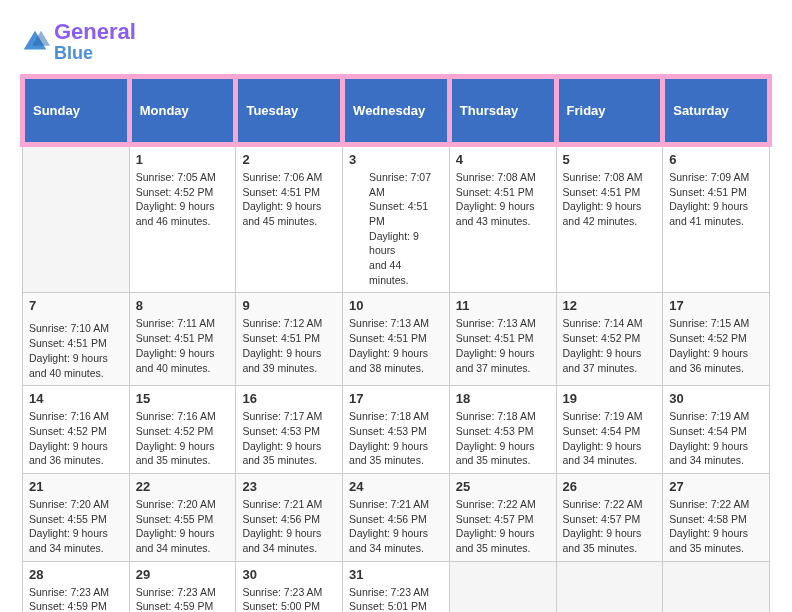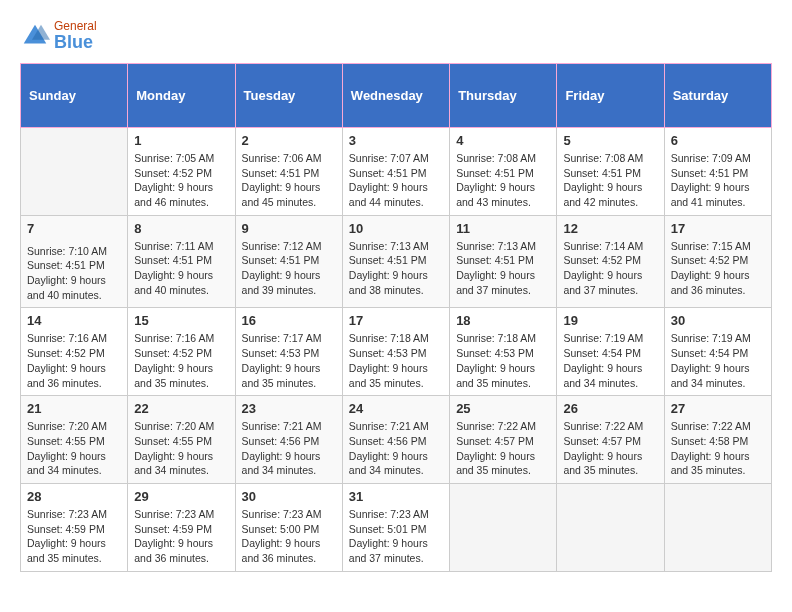--- a/index.html
+++ b/index.html
@@ -20,23 +20,23 @@
       display: flex;
       align-items: center;
       gap: 4px;
     }
     .logo-text {
       display: flex;
       flex-direction: column;
       line-height: 1.1;
     }
     .logo-text span:first-child {
-      font-size: 12px;
-      font-weight: normal;
-      color: #c2410c;
+      font-size: 22px;
+      font-weight: bold;
+      color: #8b5cf6;
     }
     .logo-text span:last-child {
       font-size: 18px;
       font-weight: bold;
       color: #4a90d9;
     }
     .logo-icon {
       width: 30px;
       height: 30px;
     }
@@ -57,21 +57,21 @@
       border-collapse: collapse;
       border: 1px solid #ccc;
     }
     .calendar th {
       background: #3a6fc4;
       color: #fff;
       font-size: 13px;
       font-weight: bold;
       padding: 24px 8px;
       text-align: left;
-      border: 1px solid #f9a8d4;
+      border: 5px solid #f9a8d4;
     }
     .calendar td {
       vertical-align: top;
       border: 1px solid #ccc;
       padding: 5px 6px;
       width: calc(100% / 7);
       min-height: 80px;
       background: #fff;
       font-size: 11px;
       color: #333;
@@ -137,21 +137,21 @@
         </td>
         <td>
           <span class="day-num">2</span>
           <div class="day-info" style="white-space: pre-line;">Sunrise: 7:06 AM
 Sunset: 4:51 PM
 Daylight: 9 hours
 and 45 minutes.</div>
         </td>
         <td>
           <span class="day-num">3</span>
-          <div class="day-info" style="white-space: pre-line;">Sunrise: 7:07 AM
+          <div class="day-info" style="white-space: pre-line; margin-left: 20px;">Sunrise: 7:07 AM
 Sunset: 4:51 PM
 Daylight: 9 hours
 and 44 minutes.</div>
         </td>
         <td>
           <span class="day-num">4</span>
           <div class="day-info" style="white-space: pre-line;">Sunrise: 7:08 AM
 Sunset: 4:51 PM
 Daylight: 9 hours
 and 43 minutes.</div>

